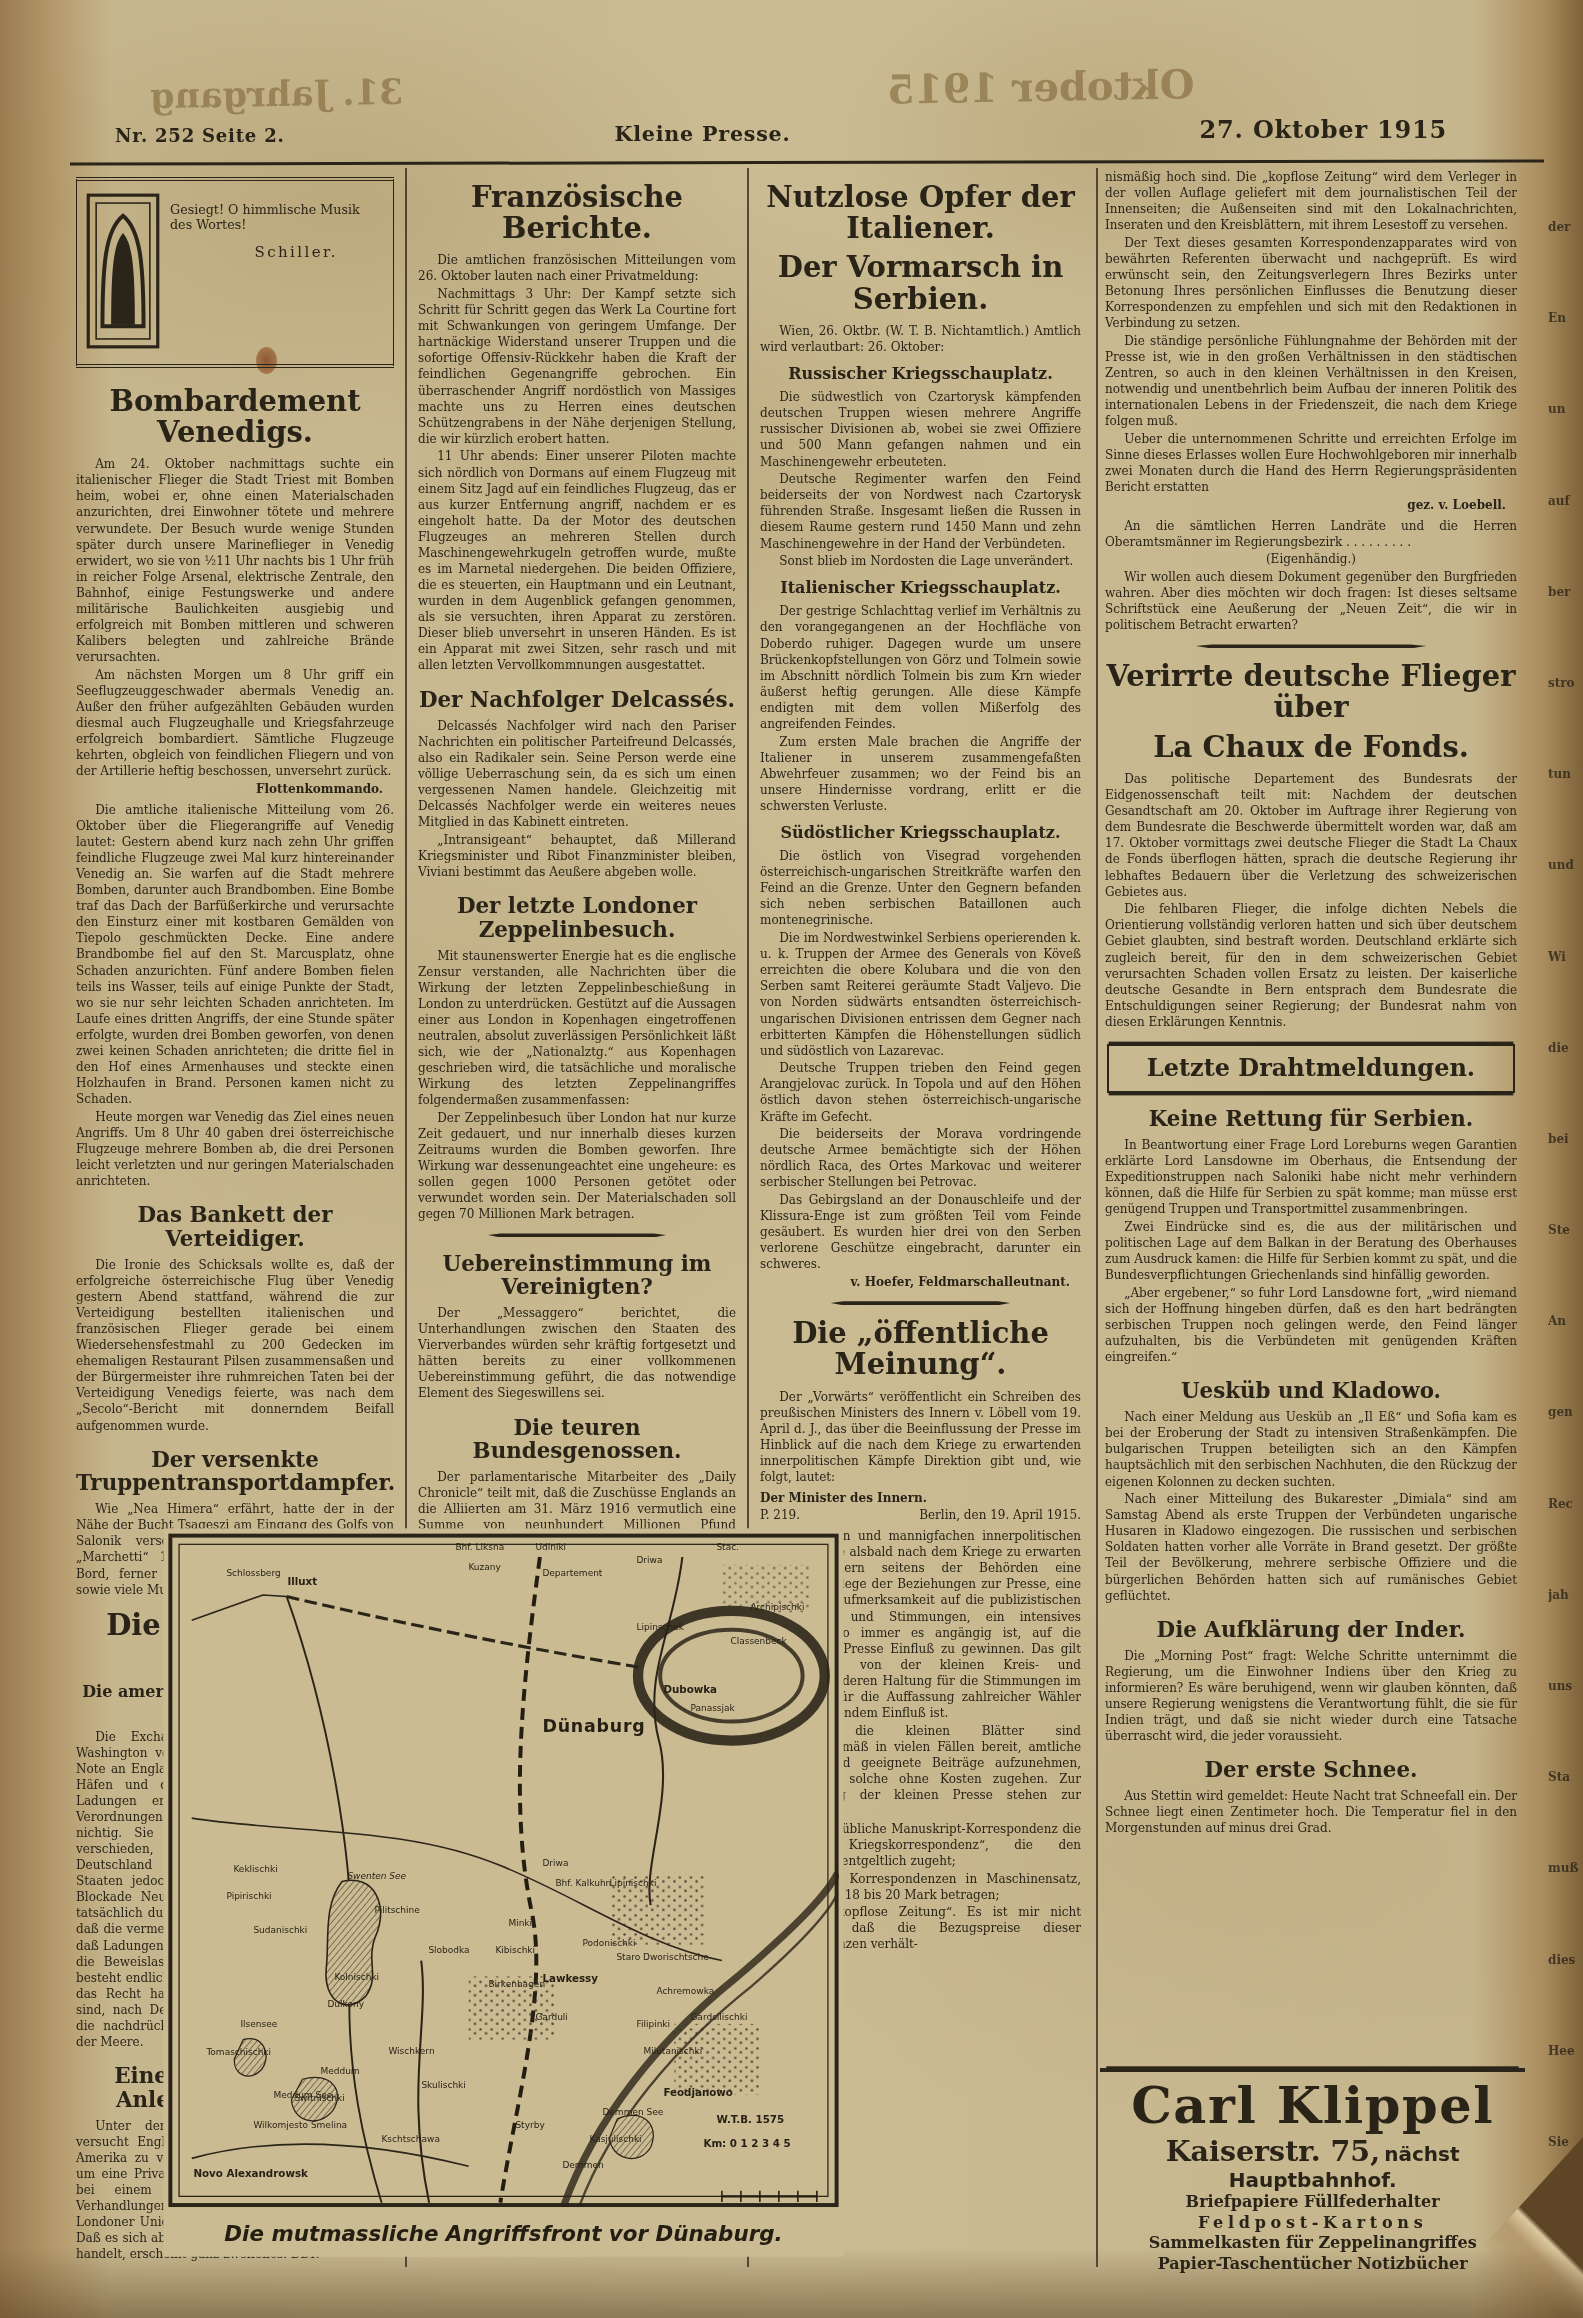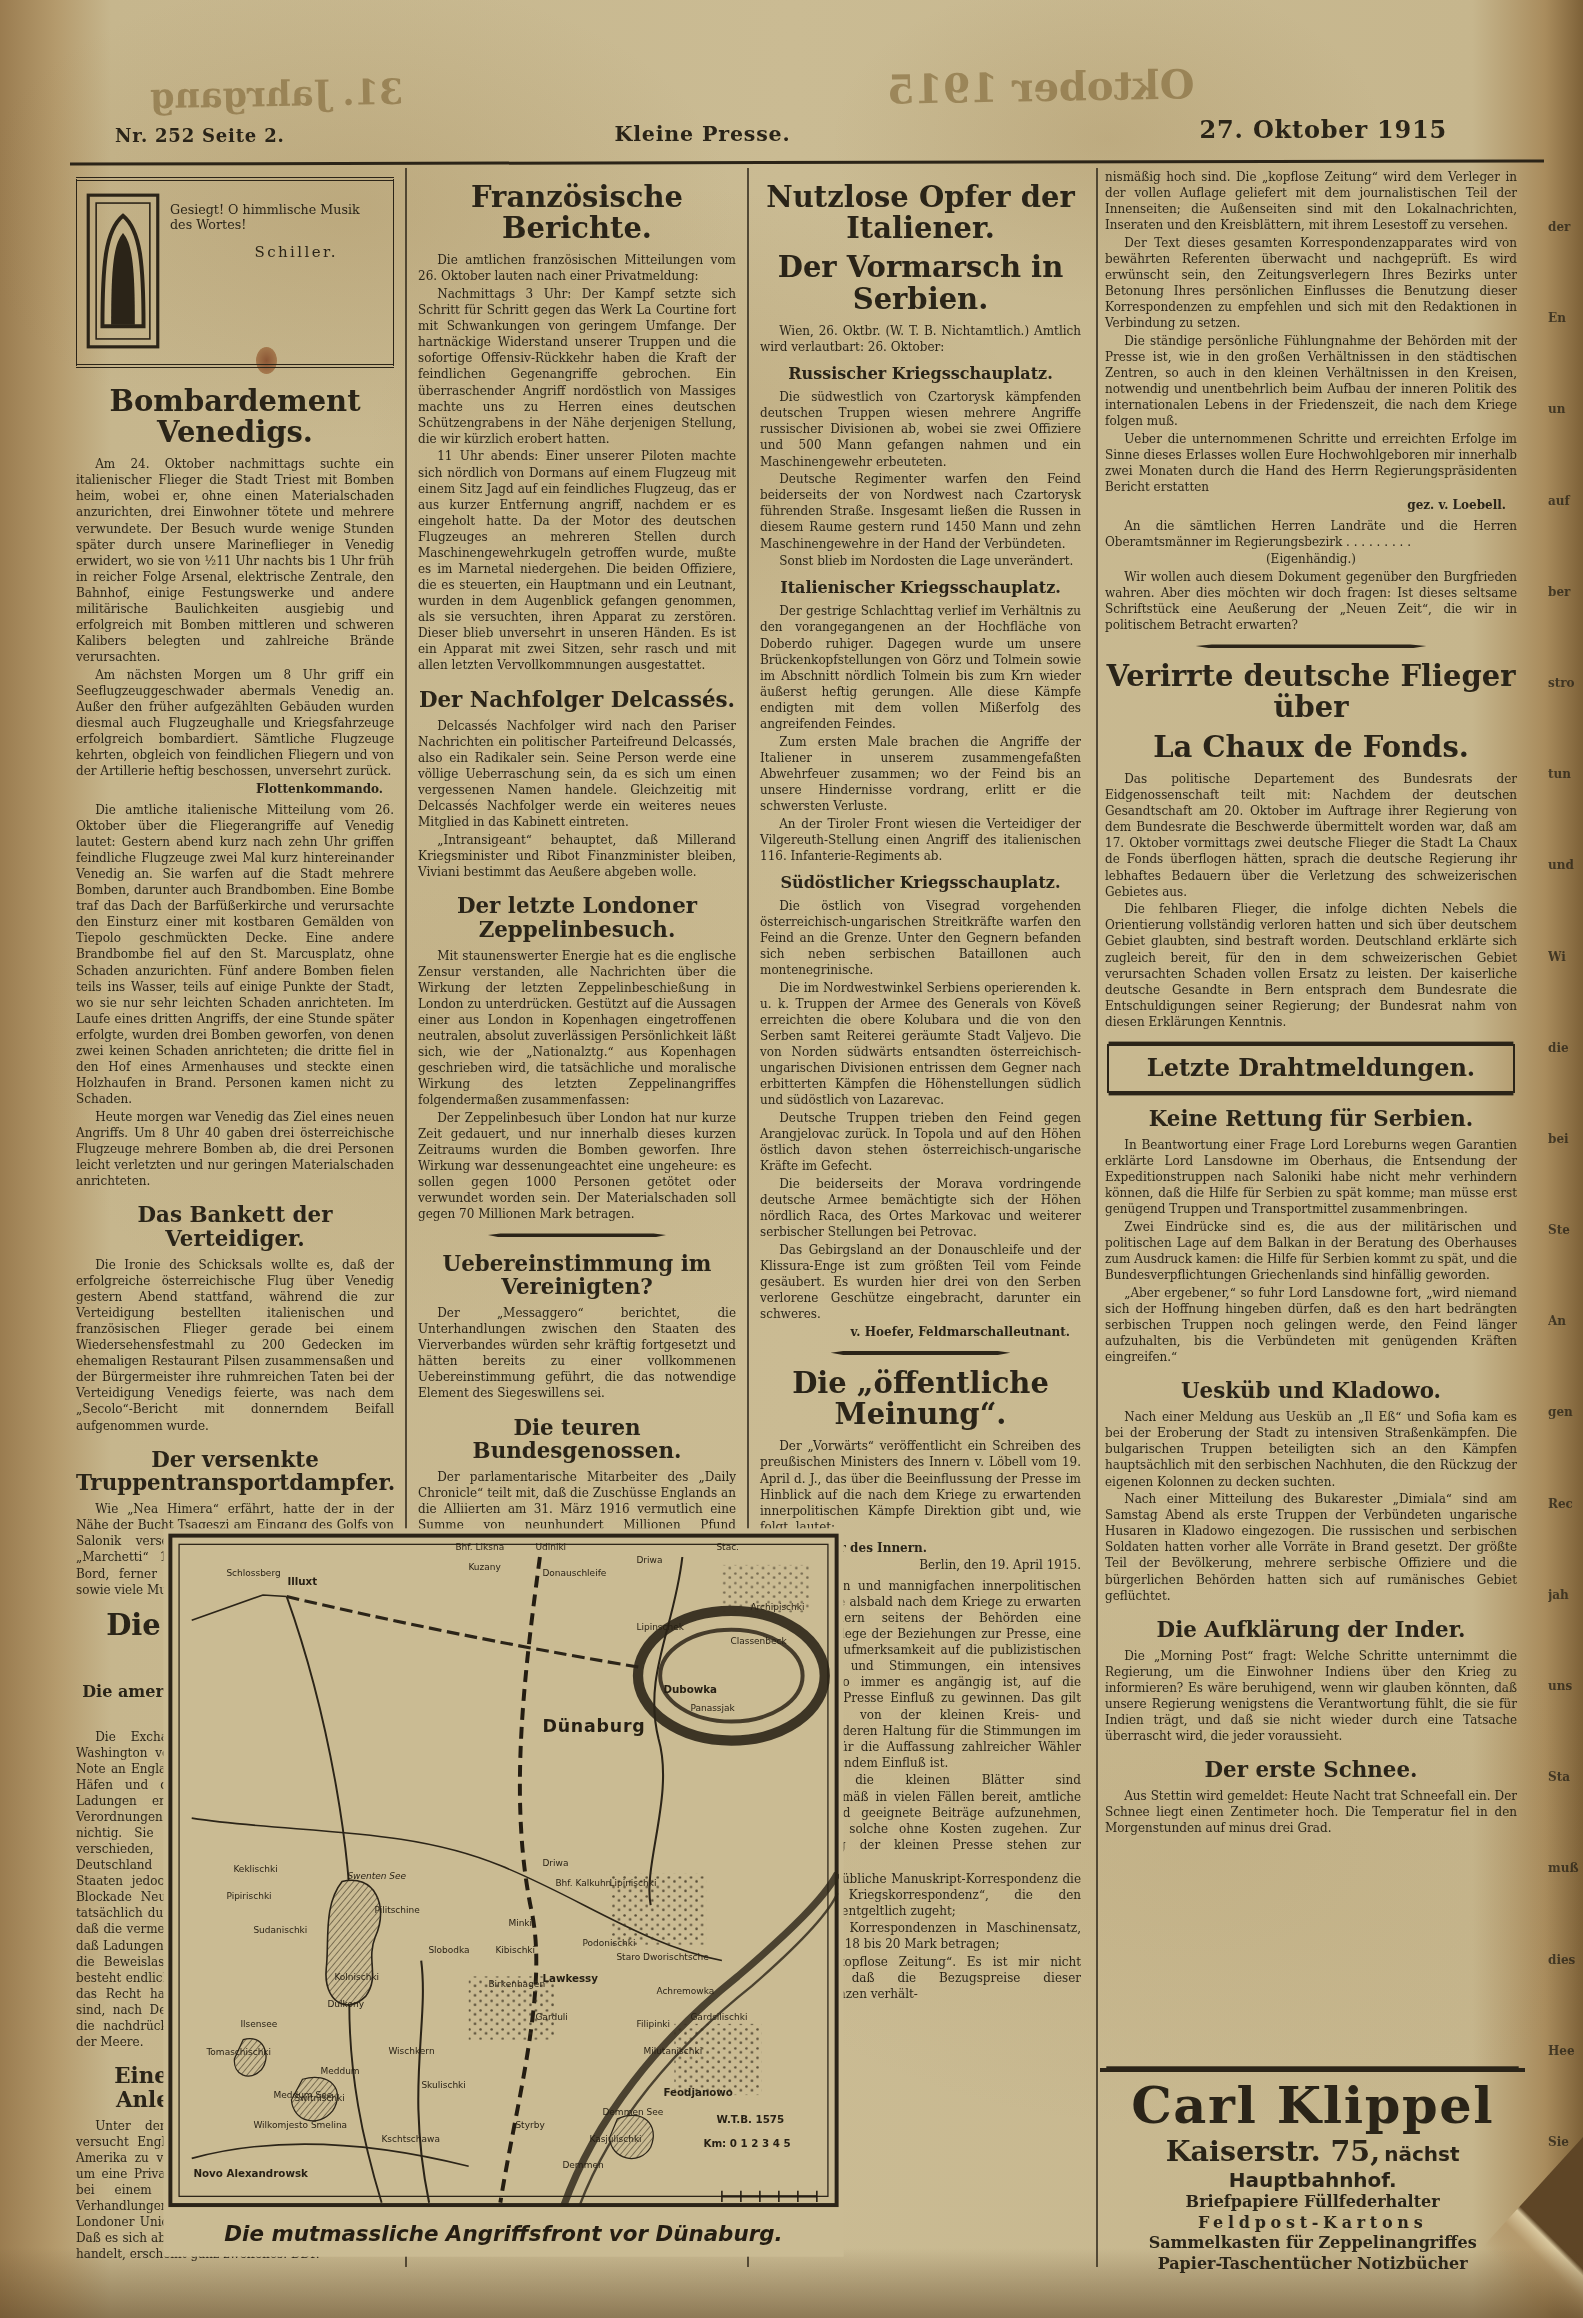--- a/index.html
+++ b/index.html
@@ -177,21 +177,20 @@
           <div class="h1">Nutzlose Opfer der Italiener.</div>
           <div class="h1">Der Vormarsch in Serbien.</div>
           <div class="p ">Wien, 26. Oktbr. (W. T. B. Nichtamtlich.) Amtlich wird verlautbart: 26. Oktober:</div>
           <div class="h3">Russischer Kriegsschauplatz.</div>
           <div class="p ">Die südwestlich von Czartorysk kämpfenden deutschen Truppen wiesen mehrere Angriffe russischer Divisionen ab, wobei sie zwei Offiziere und 500 Mann gefangen nahmen und ein Maschinengewehr erbeuteten.</div>
           <div class="p ">Deutsche Regimenter warfen den Feind beiderseits der von Nordwest nach Czartorysk führenden Straße. Insgesamt ließen die Russen in diesem Raume gestern rund 1450 Mann und zehn Maschinengewehre in der Hand der Verbündeten.</div>
           <div class="p ">Sonst blieb im Nordosten die Lage unverändert.</div>
           <div class="h3">Italienischer Kriegsschauplatz.</div>
           <div class="p ">Der gestrige Schlachttag verlief im Verhältnis zu den vorangegangenen an der Hochfläche von Doberdo ruhiger. Dagegen wurde um unsere Brückenkopfstellungen von Görz und Tolmein sowie im Abschnitt nördlich Tolmein bis zum Krn wieder äußerst heftig gerungen. Alle diese Kämpfe endigten mit dem vollen Mißerfolg des angreifenden Feindes.</div>
           <div class="p ">Zum ersten Male brachen die Angriffe der Italiener in unserem zusammengefaßten Abwehrfeuer zusammen; wo der Feind bis an unsere Hindernisse vordrang, erlitt er die schwersten Verluste.</div>
-          <div class="p ">An der Tiroler Front wiesen die Verteidiger der Vilgereuth-Stellung einen Angriff des italienischen 116. Infanterie-Regiments ab.</div>
           <div class="h3">Südöstlicher Kriegsschauplatz.</div>
           <div class="p ">Die östlich von Visegrad vorgehenden österreichisch-ungarischen Streitkräfte warfen den Feind an die Grenze. Unter den Gegnern befanden sich neben serbischen Bataillonen auch montenegrinische.</div>
           <div class="p ">Die im Nordwestwinkel Serbiens operierenden k. u. k. Truppen der Armee des Generals von Köveß erreichten die obere Kolubara und die von den Serben samt Reiterei geräumte Stadt Valjevo. Die von Norden südwärts entsandten österreichisch-ungarischen Divisionen entrissen dem Gegner nach erbitterten Kämpfen die Höhenstellungen südlich und südöstlich von Lazarevac.</div>
           <div class="p ">Deutsche Truppen trieben den Feind gegen Arangjelovac zurück. In Topola und auf den Höhen östlich davon stehen österreichisch-ungarische Kräfte im Gefecht.</div>
           <div class="p ">Die beiderseits der Morava vordringende deutsche Armee bemächtigte sich der Höhen nördlich Raca, des Ortes Markovac und weiterer serbischer Stellungen bei Petrovac.</div>
           <div class="p ">Das Gebirgsland an der Donauschleife und der Klissura-Enge ist zum größten Teil vom Feinde gesäubert. Es wurden hier drei von den Serben verlorene Geschütze eingebracht, darunter ein schweres.</div>
           <div class="sig">v. Hoefer, Feldmarschalleutnant.</div>
           <div class="rule-divider"></div>
           <div class="h1">Die „öffentliche Meinung“.</div>
           <div class="p ">Der „Vorwärts“ veröffentlicht ein Schreiben des preußischen Ministers des Innern v. Löbell vom 19. April d. J., das über die Beeinflussung der Presse im Hinblick auf die nach dem Kriege zu erwartenden innerpolitischen Kämpfe Direktion gibt und, wie folgt, lautet:</div>
@@ -301,21 +300,21 @@
       <line x1="772" y1="831" x2="772" y2="845" stroke="#241d12" stroke-width="2"></line>
       <line x1="796" y1="831" x2="796" y2="845" stroke="#241d12" stroke-width="2"></line>
       <line x1="820" y1="831" x2="820" y2="845" stroke="#241d12" stroke-width="2"></line>
     </svg>
     <div id="map-labels">
         <span class="maplbl " style="left: 60px; top: 40px;">Schlossberg</span>
         <span class="maplbl b" style="left: 121px; top: 47px;">Illuxt</span>
         <span class="maplbl " style="left: 289px; top: 13.5px;">Bhf. Liksna</span>
         <span class="maplbl " style="left: 302px; top: 34px;">Kuzany</span>
         <span class="maplbl " style="left: 369px; top: 13.5px;">Udiniki</span>
-        <span class="maplbl " style="left: 376px; top: 40px;">Donauschleife</span>
+        <span class="maplbl " style="left: 376px; top: 40px;">Departement</span>
         <span class="maplbl " style="left: 470px; top: 27px;">Driwa</span>
         <span class="maplbl " style="left: 550px; top: 13.5px;">Stac.</span>
         <span class="maplbl " style="left: 584px; top: 74px;">Archipischki</span>
         <span class="maplbl " style="left: 470px; top: 94px;">Lipinschek</span>
         <span class="maplbl " style="left: 564px; top: 108px;">Classenbeck</span>
         <span class="maplbl b" style="left: 497px; top: 155px;">Dubowka</span>
         <span class="maplbl " style="left: 524px; top: 175px;">Panassjak</span>
         <span class="maplbl big" style="left: 376px; top: 188px;">Dünaburg</span>
         <span class="maplbl " style="left: 67px; top: 336px;">Keklischki</span>
         <span class="maplbl lake" style="left: 181px; top: 343px;">Swenten See</span>

